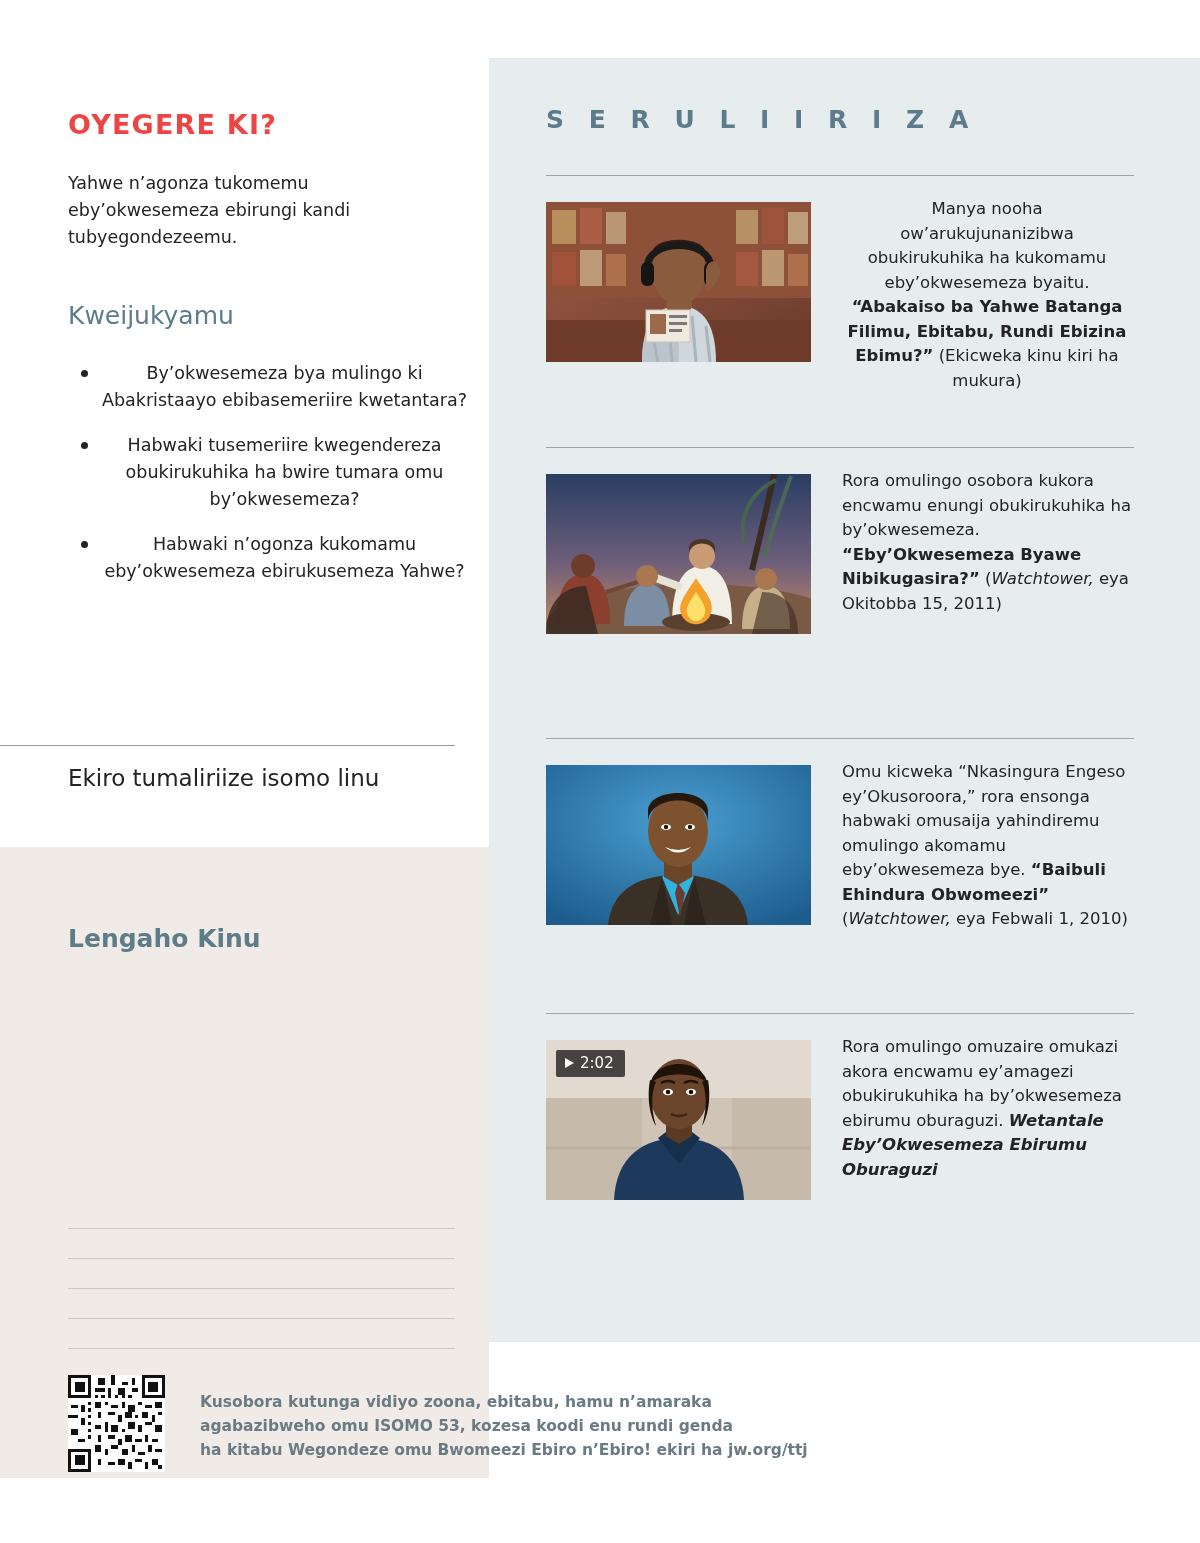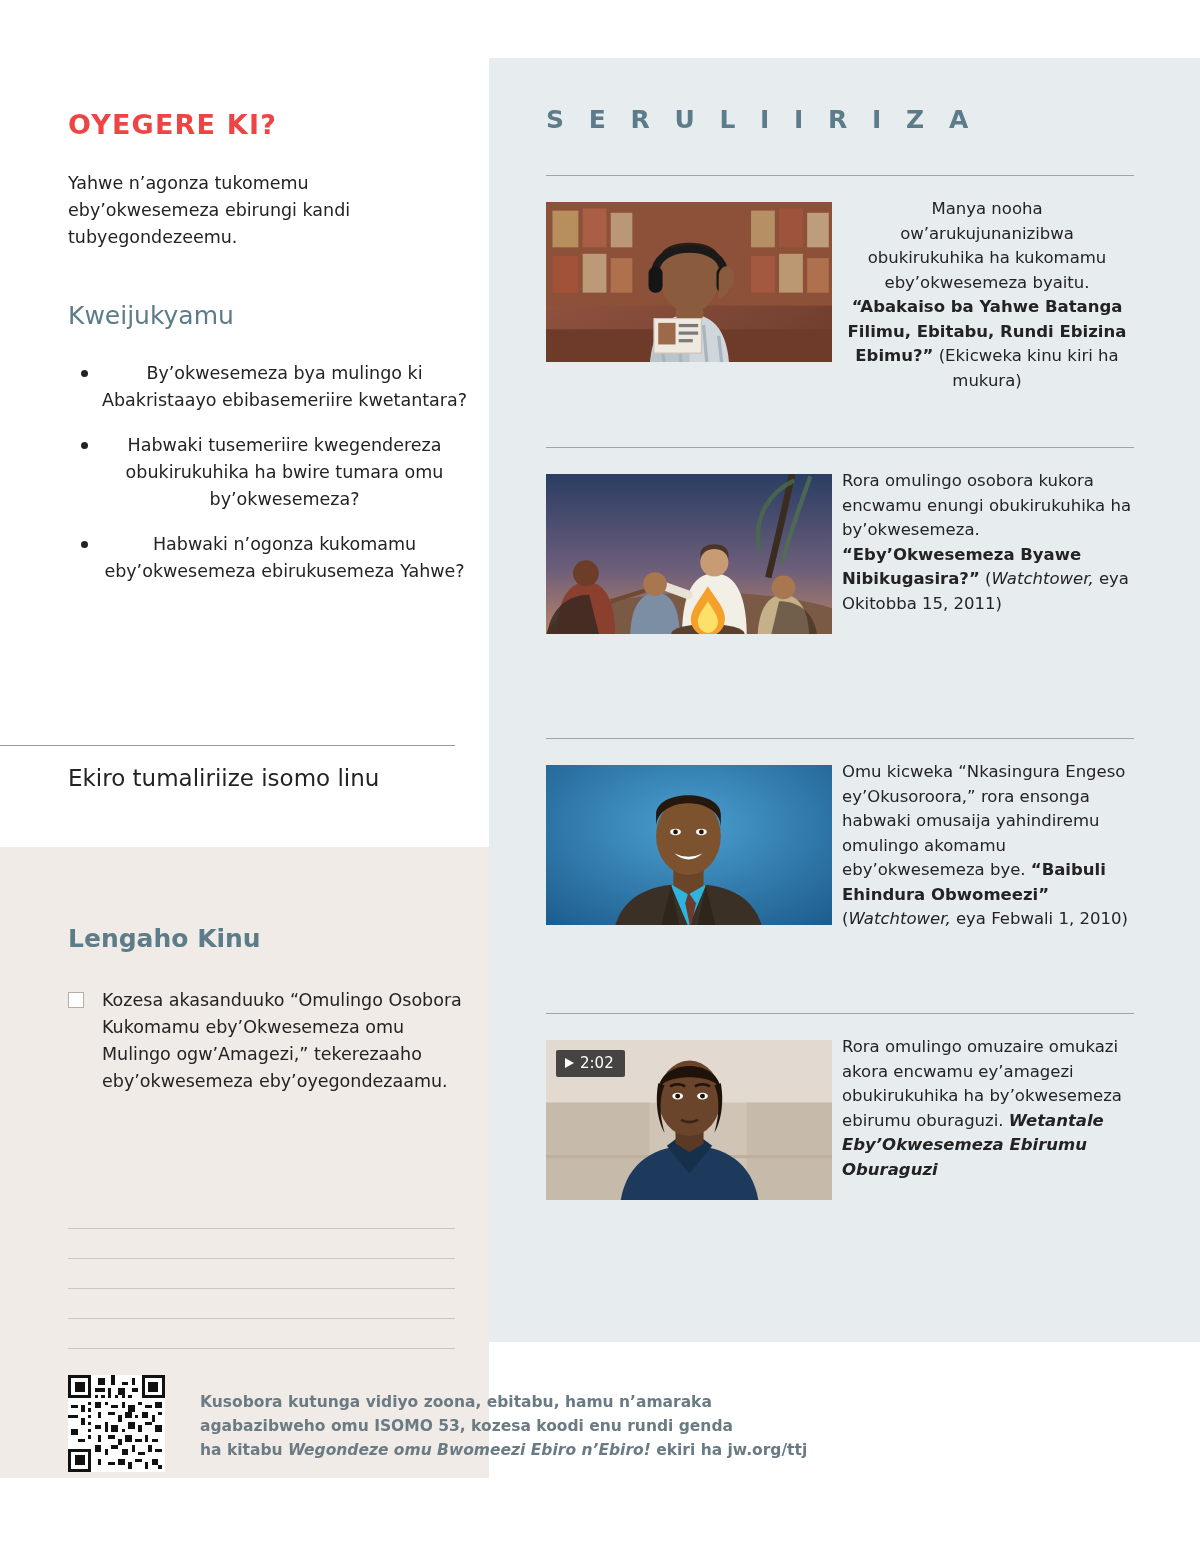--- a/index.html
+++ b/index.html
@@ -194,21 +194,20 @@
     background: #9aa4aa;
   }
   .row .thumb {
     position: absolute;
     left: 0px;
     top: 27px;
     width: 265px;
     height: 160px;
     overflow: hidden;
     background: #a16207;
-    padding-left: 21px;
   }
   .row .rtext {
     position: absolute;
     left: 296px;
     top: 22px;
     width: 290px;
     font-size: 16.5px;
     line-height: 24.5px;
     color: #232323;
   }
@@ -249,21 +248,21 @@
   .footer-note {
     position: absolute;
     left: 200px;
     top: 1390px;
     width: 700px;
     font-size: 15.5px;
     line-height: 24px;
     font-weight: bold;
     color: #6b7b84;
   }
-  .footer-note .i { font-style: italic; }
+  .footer-note .i { }
 
   .qr {
     position: absolute;
     left: 68px;
     top: 1375px;
     width: 97px;
     height: 97px;
   }
 
   
@@ -290,21 +289,20 @@
       <li><span class="dot"></span><span>Habwaki n’ogonza kukomamu eby’okwesemeza ebirukusemeza Yahwe?</span></li>
     </ul>
 
     <div class="divider-left"></div>
 
     <div class="date-line">Ekiro tumaliriize isomo linu</div>
 
     <div class="beige-block">
       <div class="h2-lengaho">Lengaho Kinu</div>
       <ul class="check-list">
-        <li><span class="box"></span><span>Kozesa akasanduuko “Omulingo Osobora Kukomamu eby’Okwesemeza omu Mulingo ogw’Amagezi,” tekerezaaho eby’okwesemeza eby’oyegondezaamu.</span></li>
       </ul>
       <div class="write-lines">
         <div class="wl"></div>
         <div class="wl"></div>
         <div class="wl"></div>
         <div class="wl"></div>
         <div class="wl"></div>
       </div>
     </div>
   </div>

